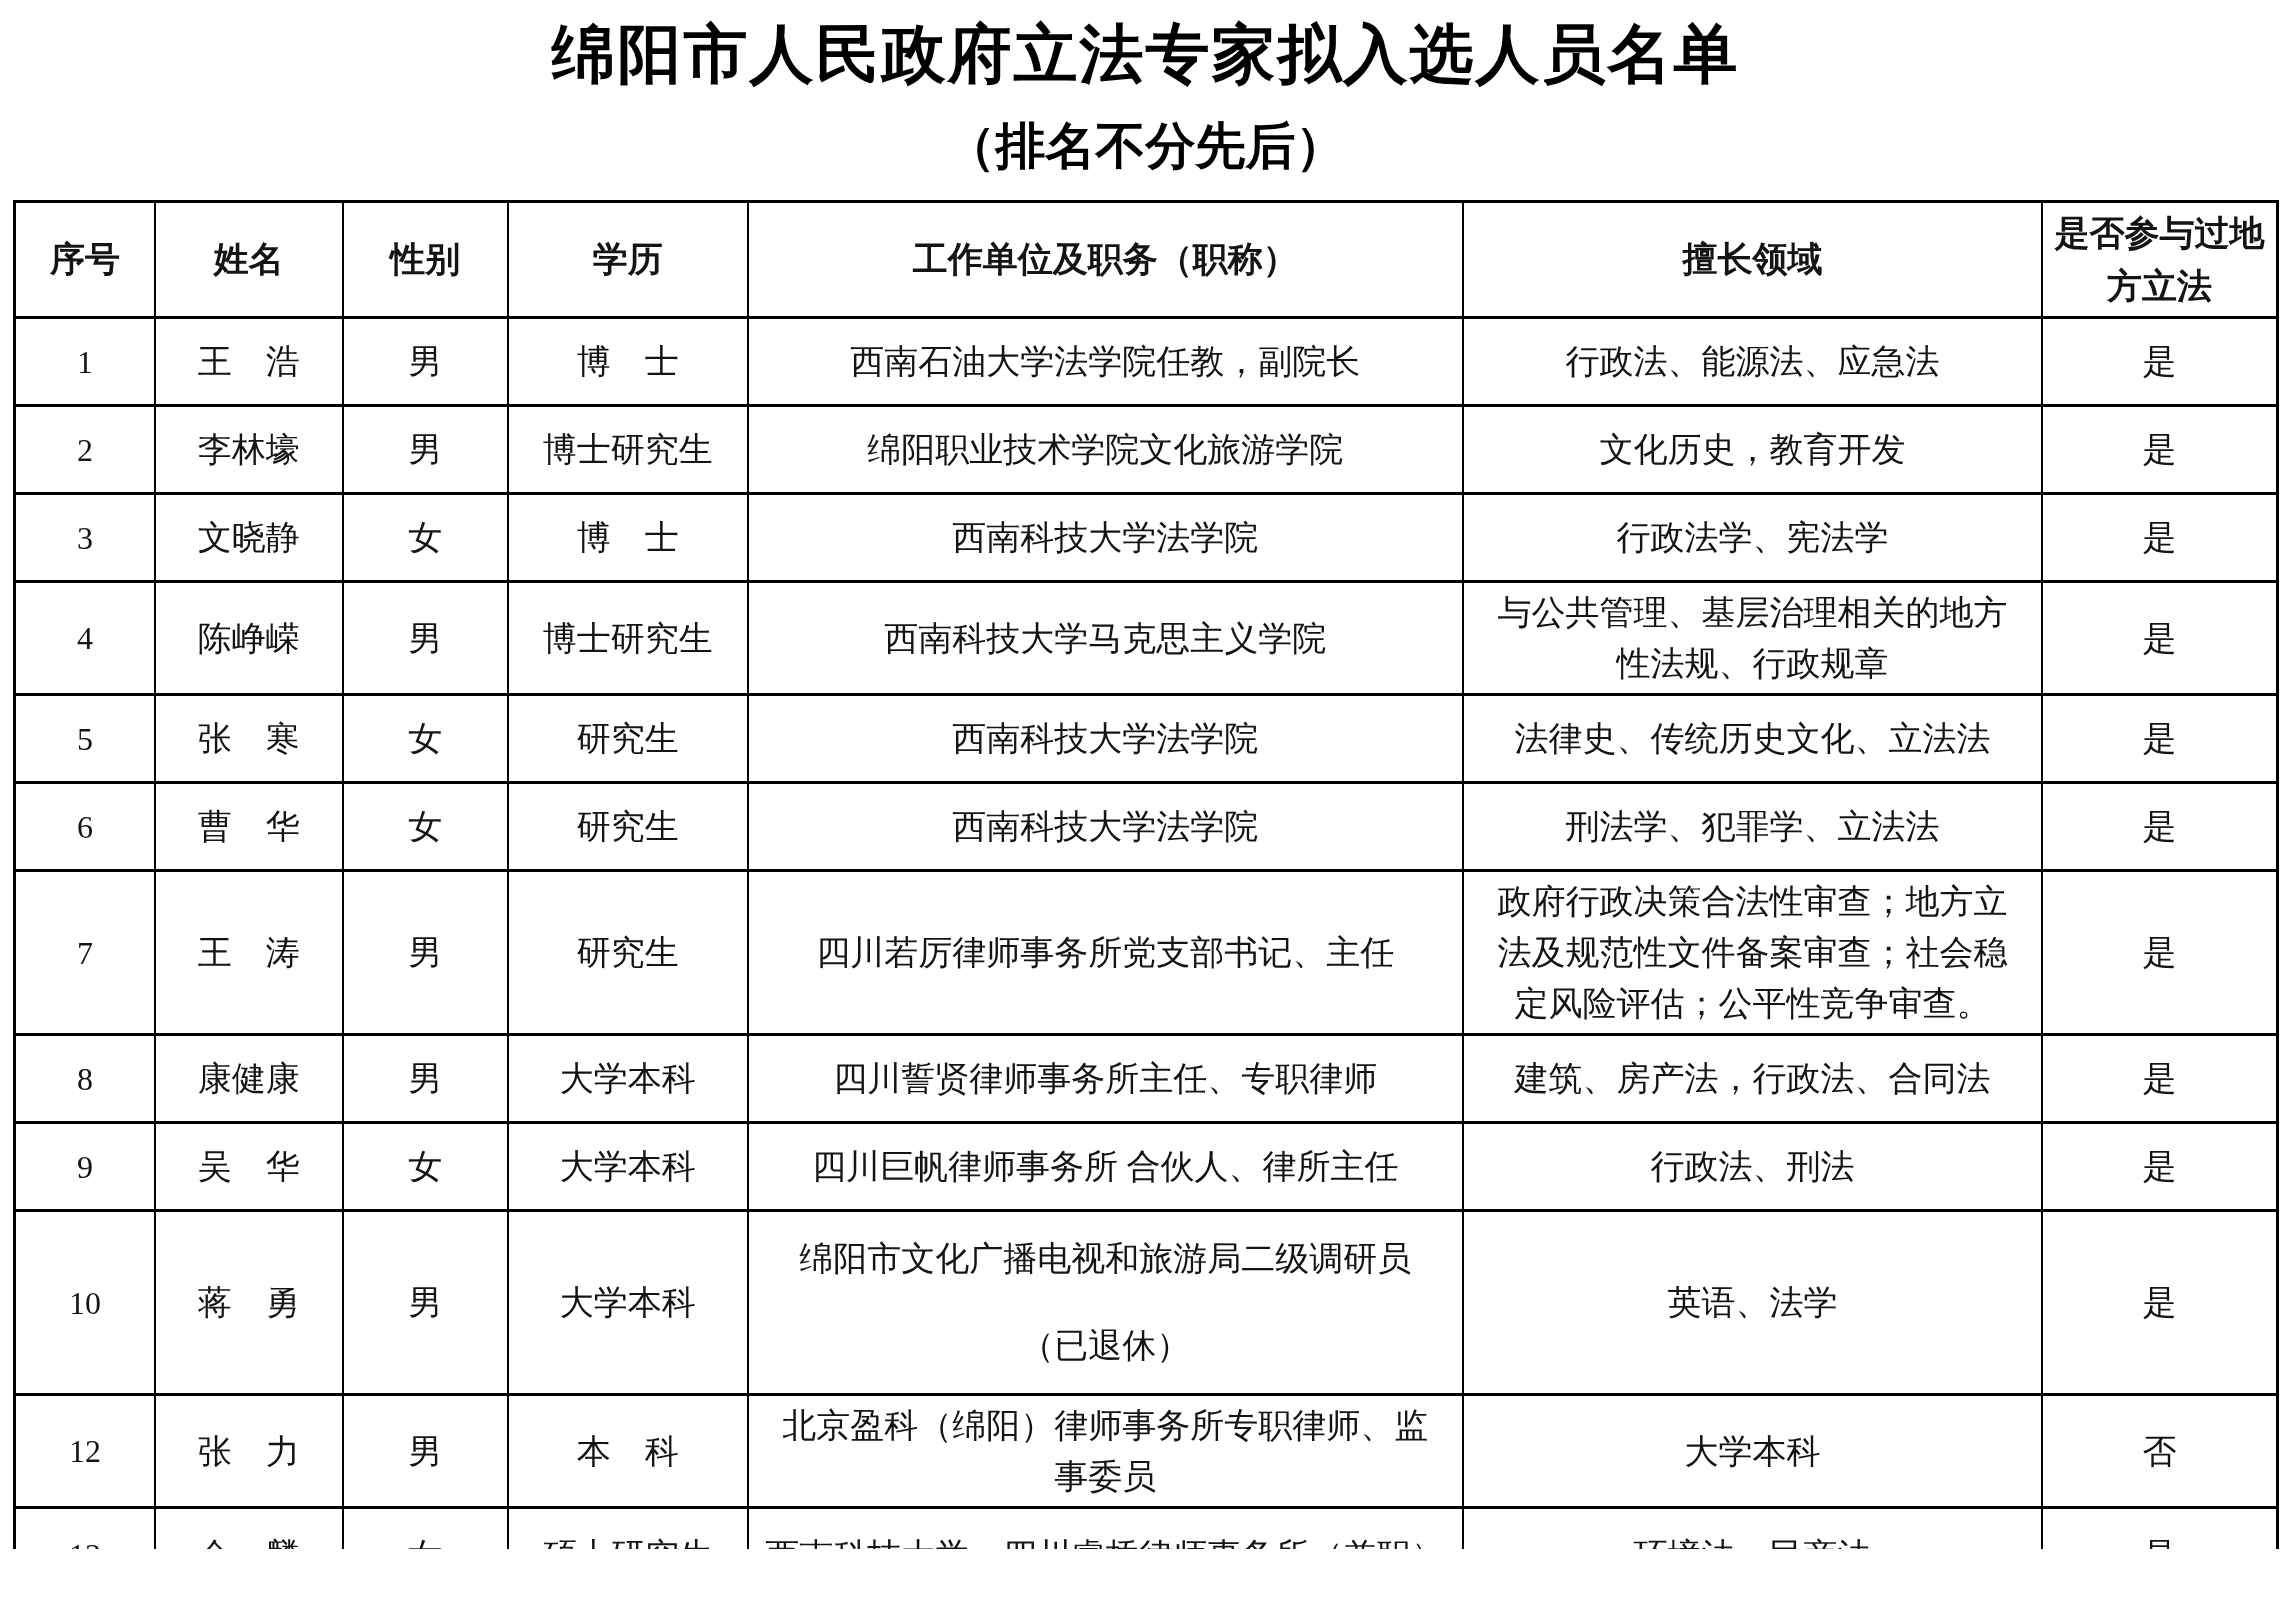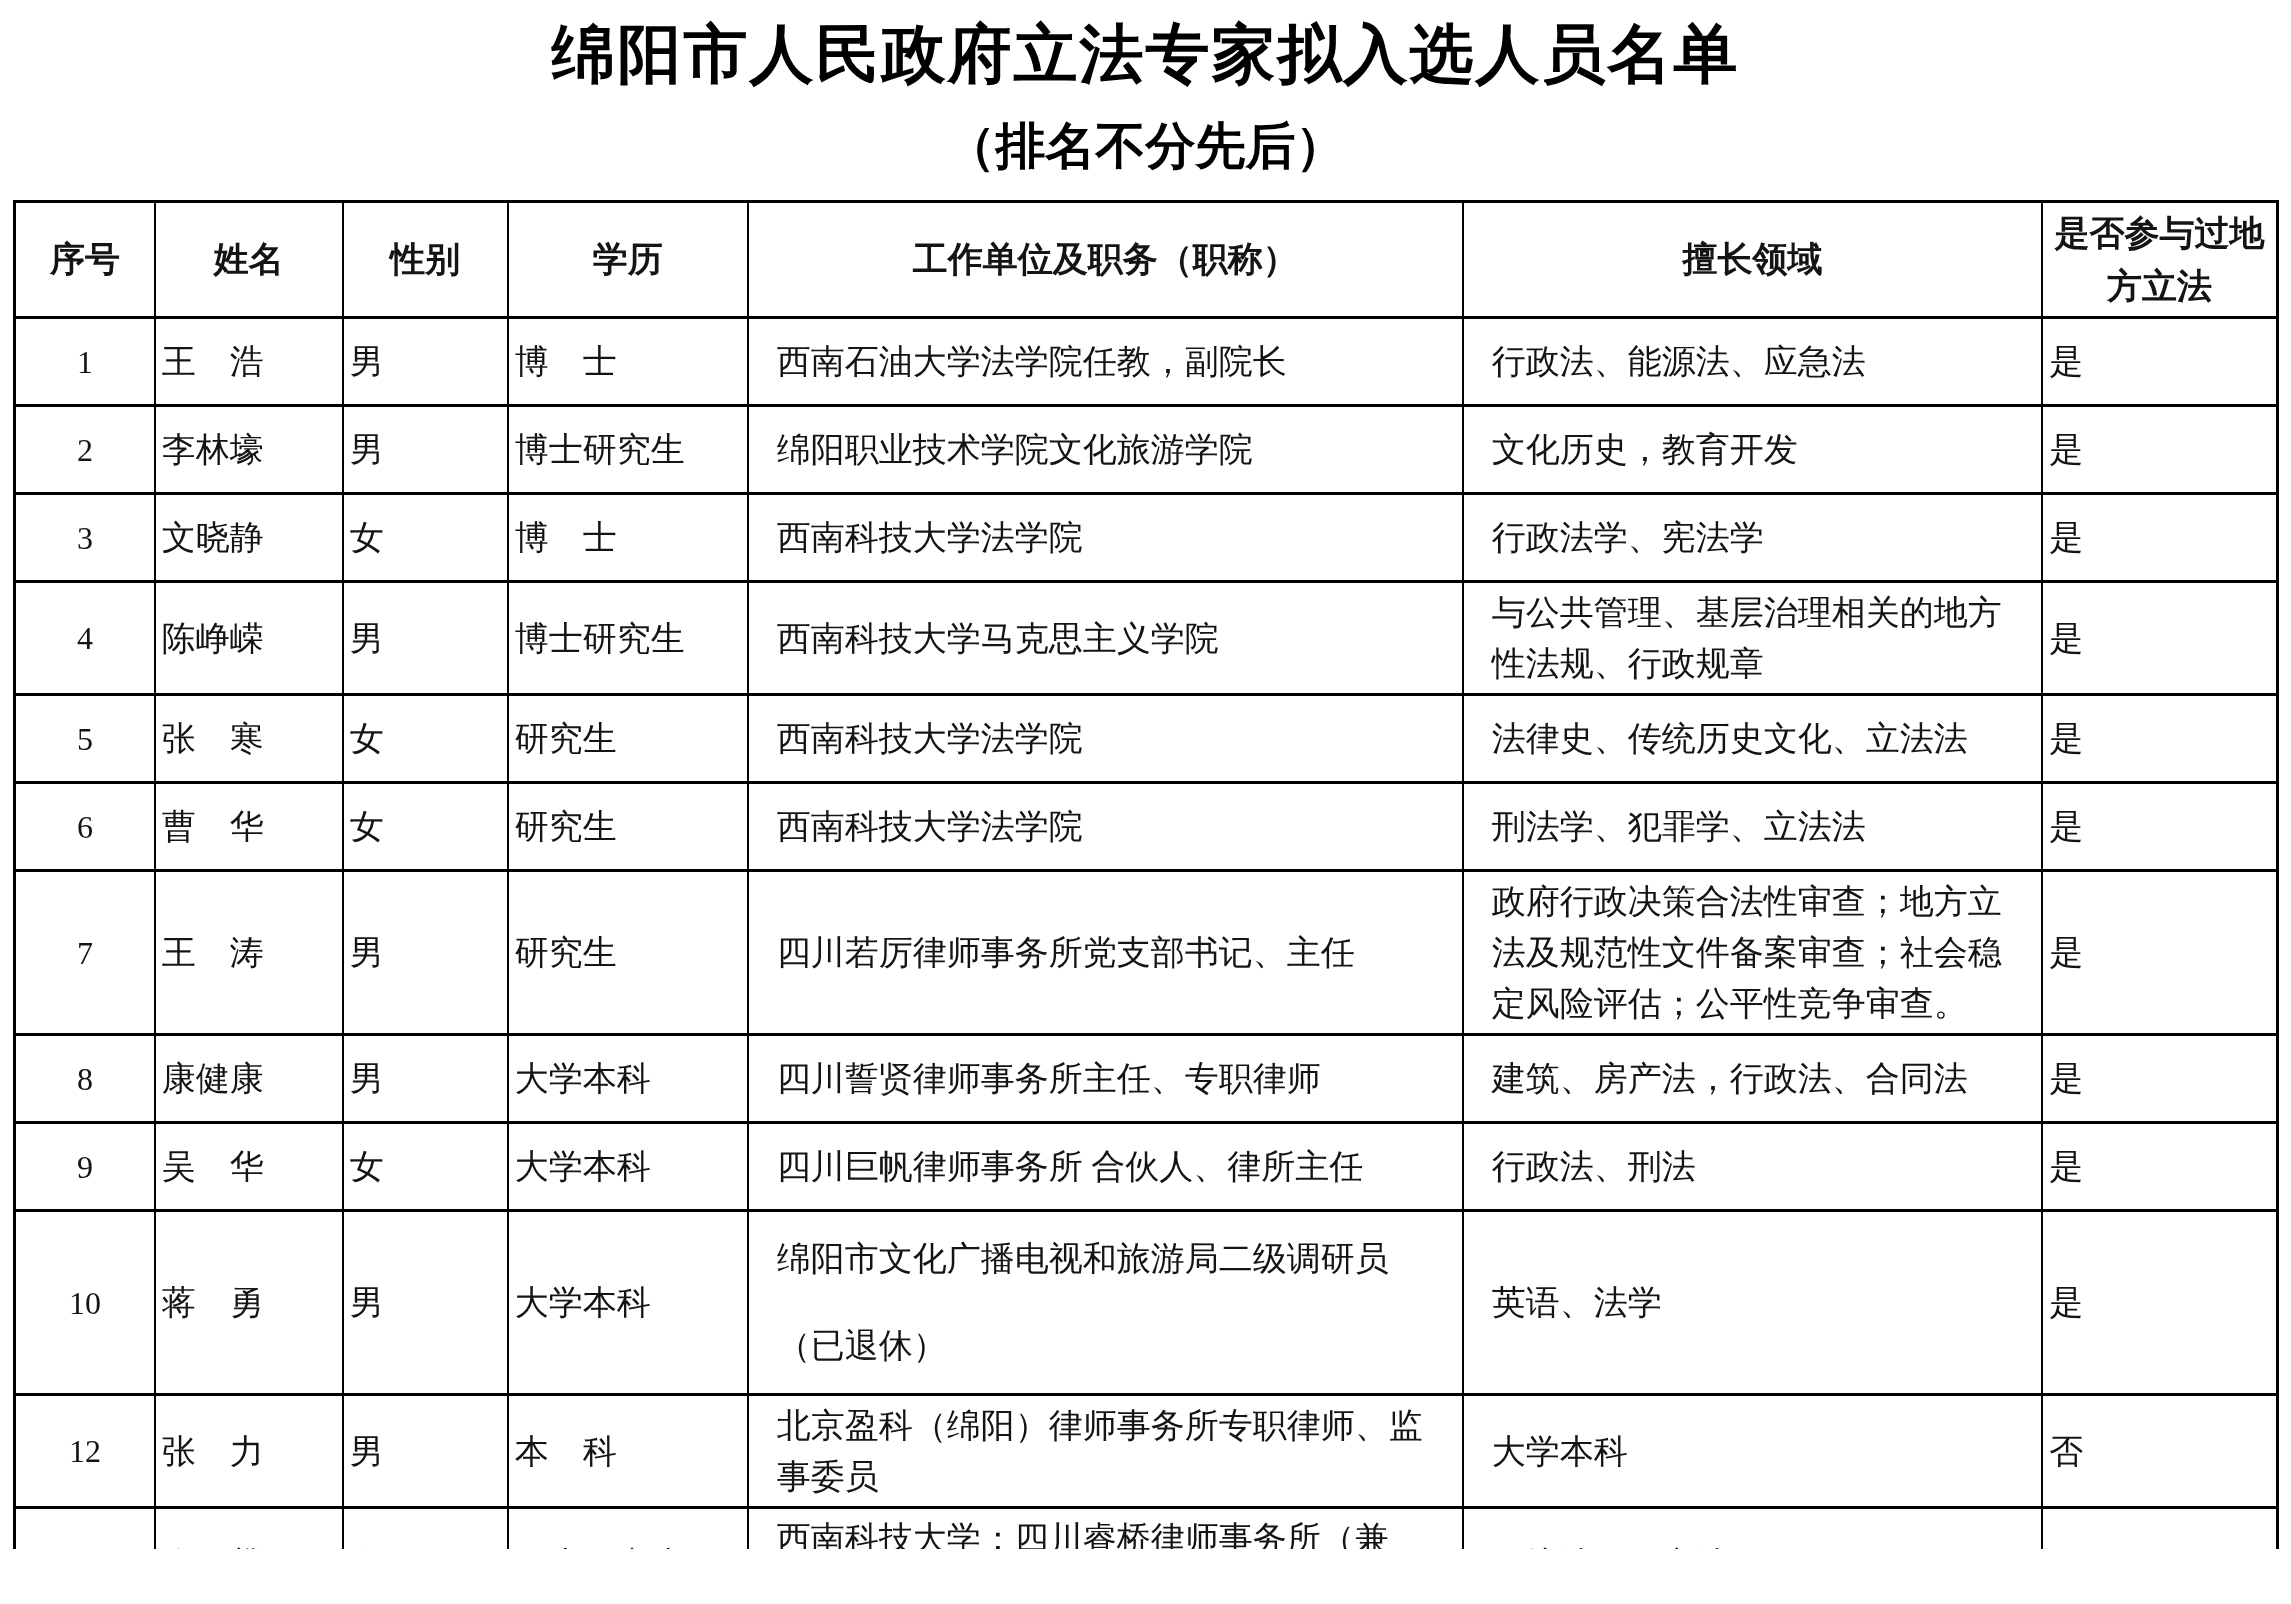--- a/index.html
+++ b/index.html
@@ -58,24 +58,25 @@
   tbody tr{height:88px;}
   tbody tr:nth-child(4){height:92px;}
   tbody tr:nth-child(7){height:146px;}
   tbody tr:nth-child(10){height:169px;}
   tbody tr:nth-child(12){height:95px;font-family:Liberation Serif, serif;}
   td.c-seq{
     text-align:center;
     font-size:32px;
   }
   td.c-name,td.c-gender,td.c-edu,td.c-part{
+    text-align:center;
   }
   td.c-work,td.c-exp{
-    text-align:left;
-    padding:4px 28px;
+    text-align:center;
+    padding:4px 4px;
     white-space:pre-line;
   }
   tbody tr:nth-child(10) td.c-work{
     line-height:2.55;
   }
 </style>
 </head>
 <body>
 
 <div class="page">

